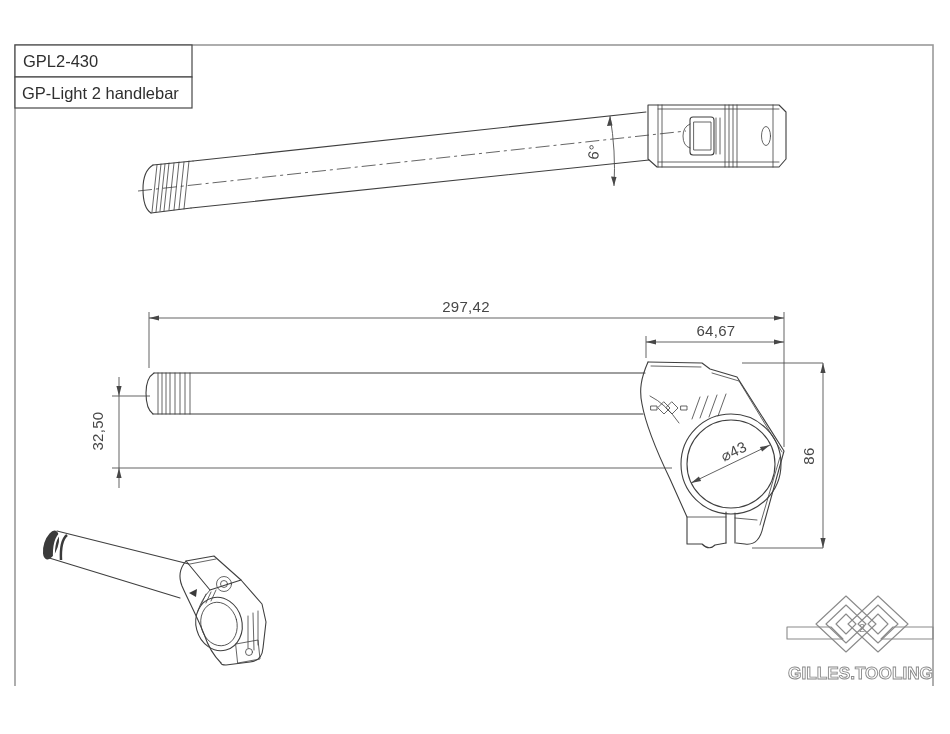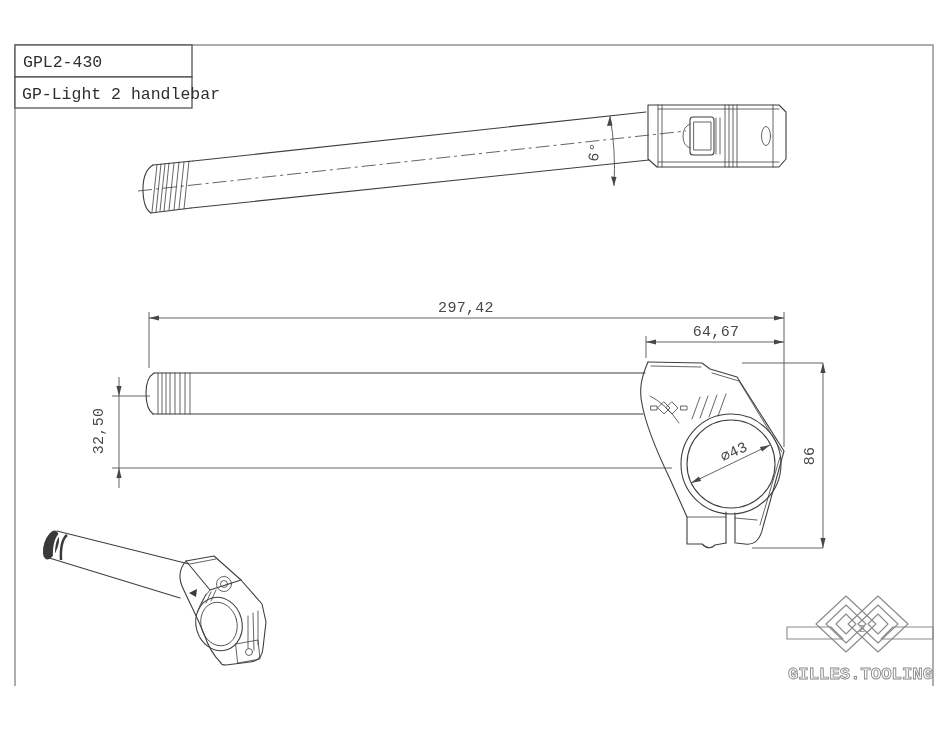--- a/index.html
+++ b/index.html
@@ -1,17 +1,17 @@
 <!DOCTYPE html>
 <html style="--background: #ffffff; --line: #3f3f3f; --dim: #474747; --frame: #9a9a9a; --logo: #8a8a8a;"><head>
 <meta charset="utf-8">
 <style>
   html,body{margin:0;padding:0;background:#fff;}
   .stage{position:relative;width:950px;height:686px;background:var(--background,#fff);overflow:hidden;
-         font-family:Liberation Mono, monospace;}
+         font-family:Liberation Sans, sans-serif;}
   svg{display:block}
   .ln   {stroke:var(--line,#3f3f3f);stroke-width:1.1;fill:none;stroke-linecap:round;stroke-linejoin:round;}
   .ln2  {stroke:var(--line,#3f3f3f);stroke-width:0.8;fill:none;stroke-linecap:round;stroke-linejoin:round;}
   .cl   {stroke:var(--line,#3f3f3f);stroke-width:0.8;fill:none;stroke-dasharray:14 4 3 4;}
   .dim  {stroke:var(--dim,#474747);stroke-width:0.85;fill:none;}
   .dimf {fill:var(--dim,#474747);stroke:none;}
   .dimtext{fill:var(--dim,#474747);font-size:15px;letter-spacing:.3px;}
   .titletext{fill:#2f2f2f;font-size:16.5px;}
   .frame{stroke:var(--frame,#9a9a9a);stroke-width:1.6;fill:none;}
   .tbox {stroke:#474747;stroke-width:1.2;fill:#fff;}

